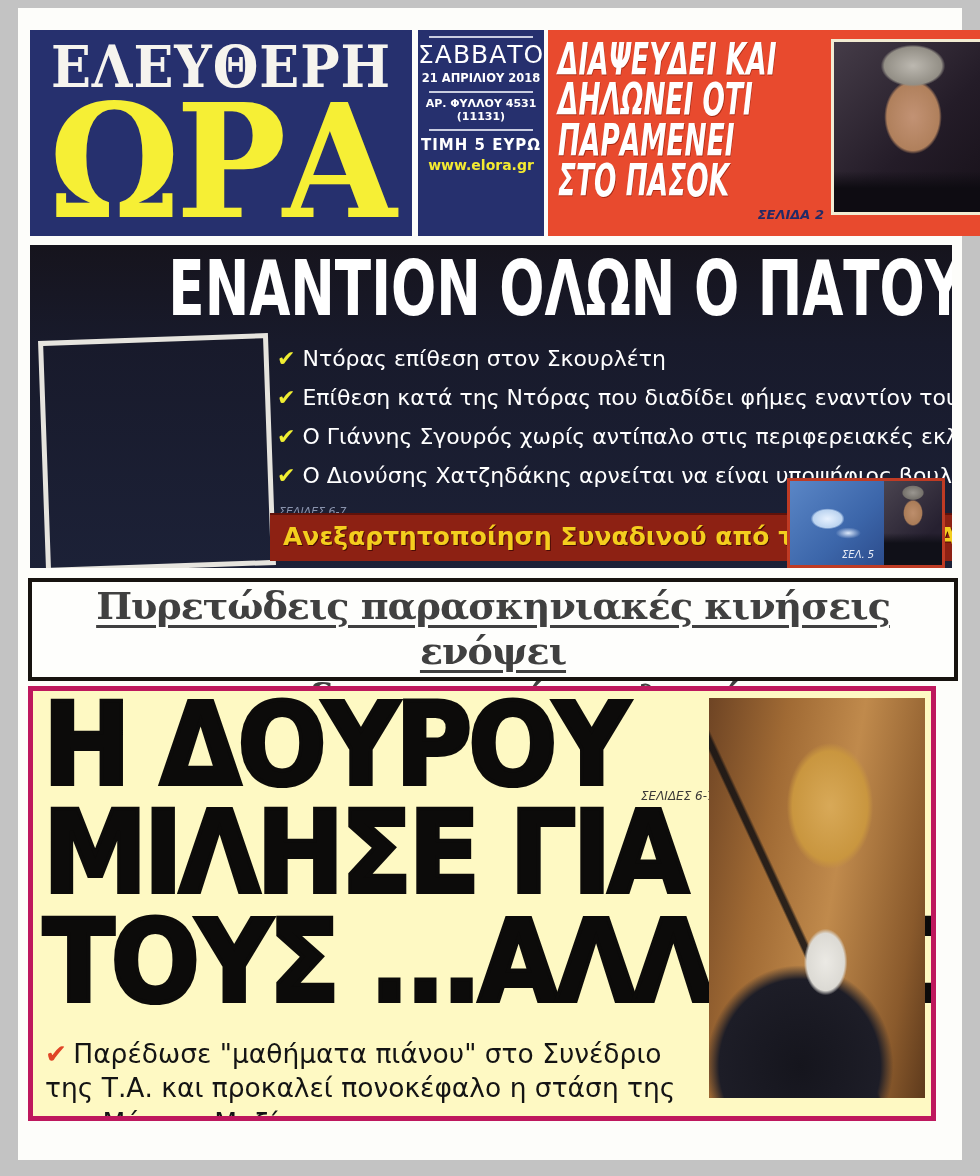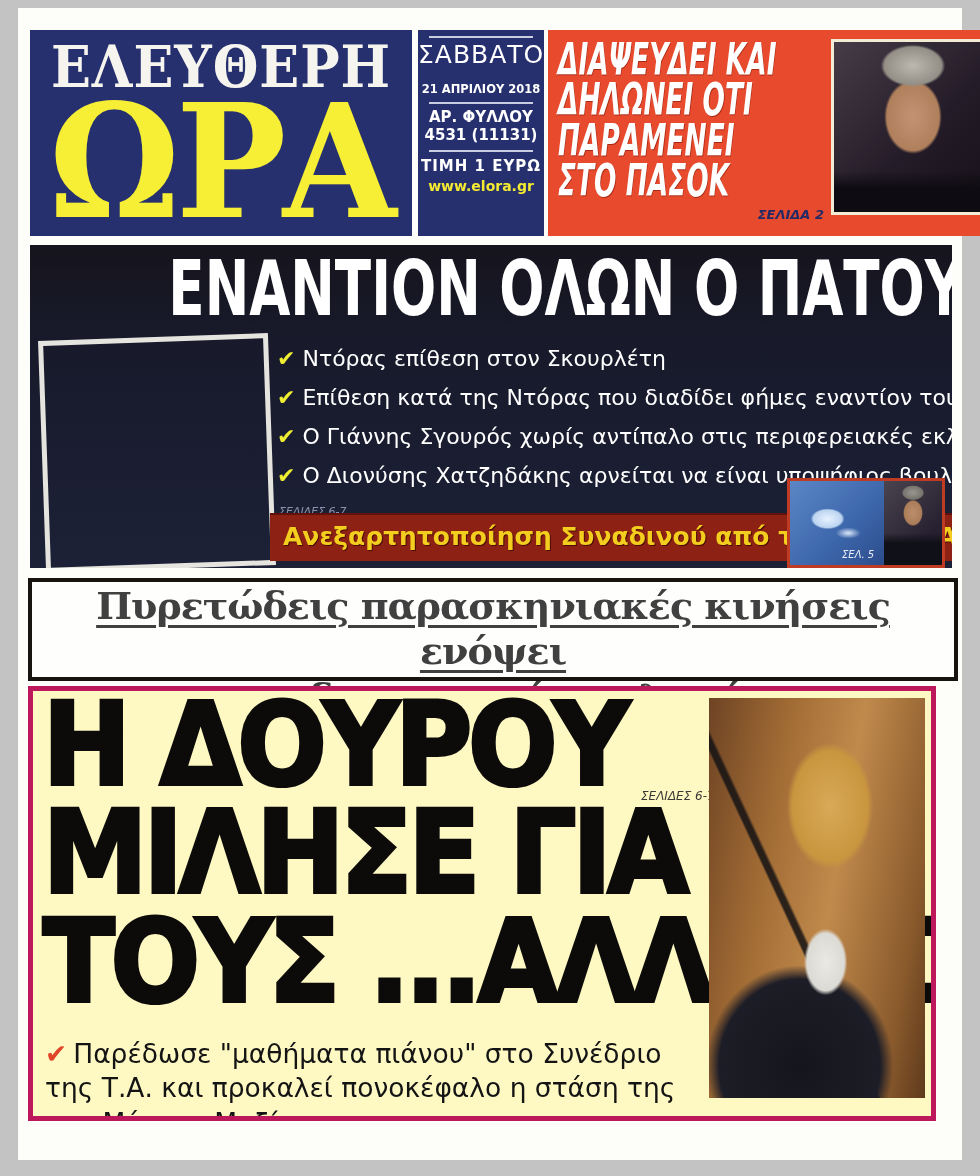--- a/index.html
+++ b/index.html
@@ -31,22 +31,22 @@
     margin-top:2px;letter-spacing:-4px;
     transform:scaleX(.93);transform-origin:50% 0;
   }
   .info-col{
     position:absolute;left:400px;top:22px;width:126px;height:206px;
     background:#26306e;color:#fff;text-align:center;
   }
   .info-tagline{color:#f3ea31;font-weight:bold;font-size:16px;line-height:1.18;margin-top:9px;}
   .info-div{border-top:2px solid #c9cde0;width:104px;margin:6px auto 4px auto;}
   .info-day{font-size:25px;letter-spacing:1px;line-height:1.0;}
-  .info-date{font-size:11.5px;font-weight:bold;margin-top:15px;}
-  .info-issue{font-size:15px;font-weight:bold;margin-top:4px;}
+  .info-date{font-size:11.5px;font-weight:bold;margin-top:4px;}
+  .info-issue{font-size:11px;font-weight:bold;margin-top:4px;}
   .info-price{font-size:15px;font-weight:bold;margin-top:5px;letter-spacing:1px;}
   .info-site{color:#f3ea31;font-size:14px;font-weight:bold;margin-top:3px;}
   .pasok-box{
     position:absolute;left:530px;top:22px;width:454px;height:206px;
     background:#e84a2e;overflow:hidden;
   }
   .pasok-headline{
     position:absolute;left:10px;top:10px;
     font-style:italic;font-weight:bold;color:#fff;
     font-size:44px;line-height:.92;white-space:nowrap;
@@ -171,21 +171,21 @@
     <div class="logo-main">ΩΡΑ</div>
   </div>
 
   <div class="info-col">
     <div class="info-div"></div>
     <div class="info-day">ΣΑΒΒΑΤΟ</div>
     <div class="info-date">21 ΑΠΡΙΛΙΟΥ 2018</div>
     <div class="info-div"></div>
     <div class="info-issue">ΑΡ. ΦΥΛΛΟΥ 4531 (11131)</div>
     <div class="info-div"></div>
-    <div class="info-price">ΤΙΜΗ 1 ΕΥΡΩ</div>
+    <div class="info-price">ΤΙΜΗ 5 ΕΥΡΩ</div>
     <div class="info-site">www.elora.gr</div>
   </div>
 
   <div class="pasok-box">
     <div class="pasok-headline">
       <div>ΔΙΑΨΕΥΔΕΙ ΚΑΙ</div>
       <div>ΔΗΛΩΝΕΙ ΟΤΙ</div>
       <div>ΠΑΡΑΜΕΝΕΙ</div>
       <div>ΣΤΟ ΠΑΣΟΚ</div>
     </div>

